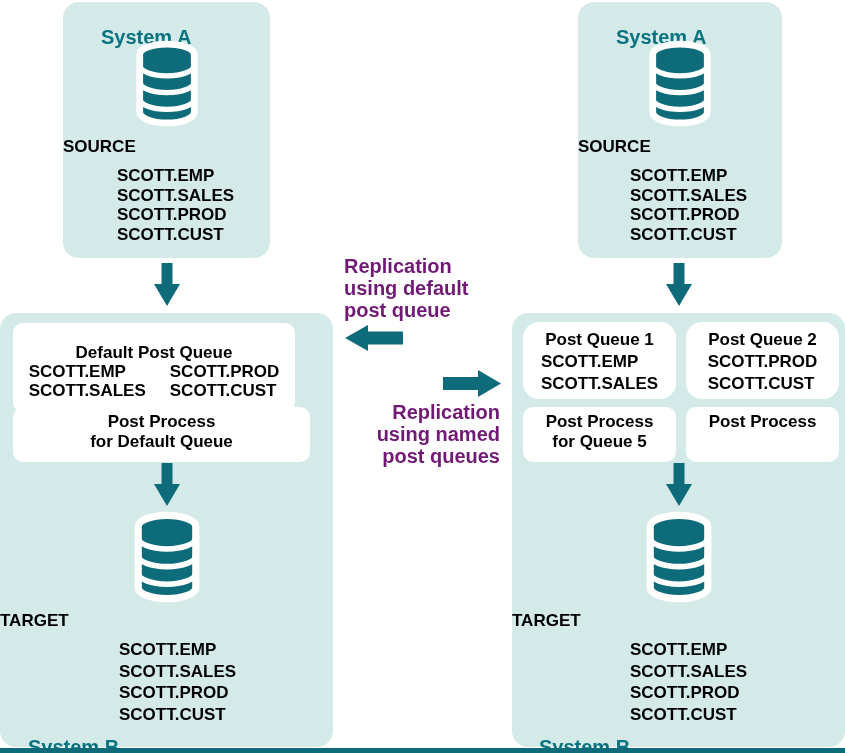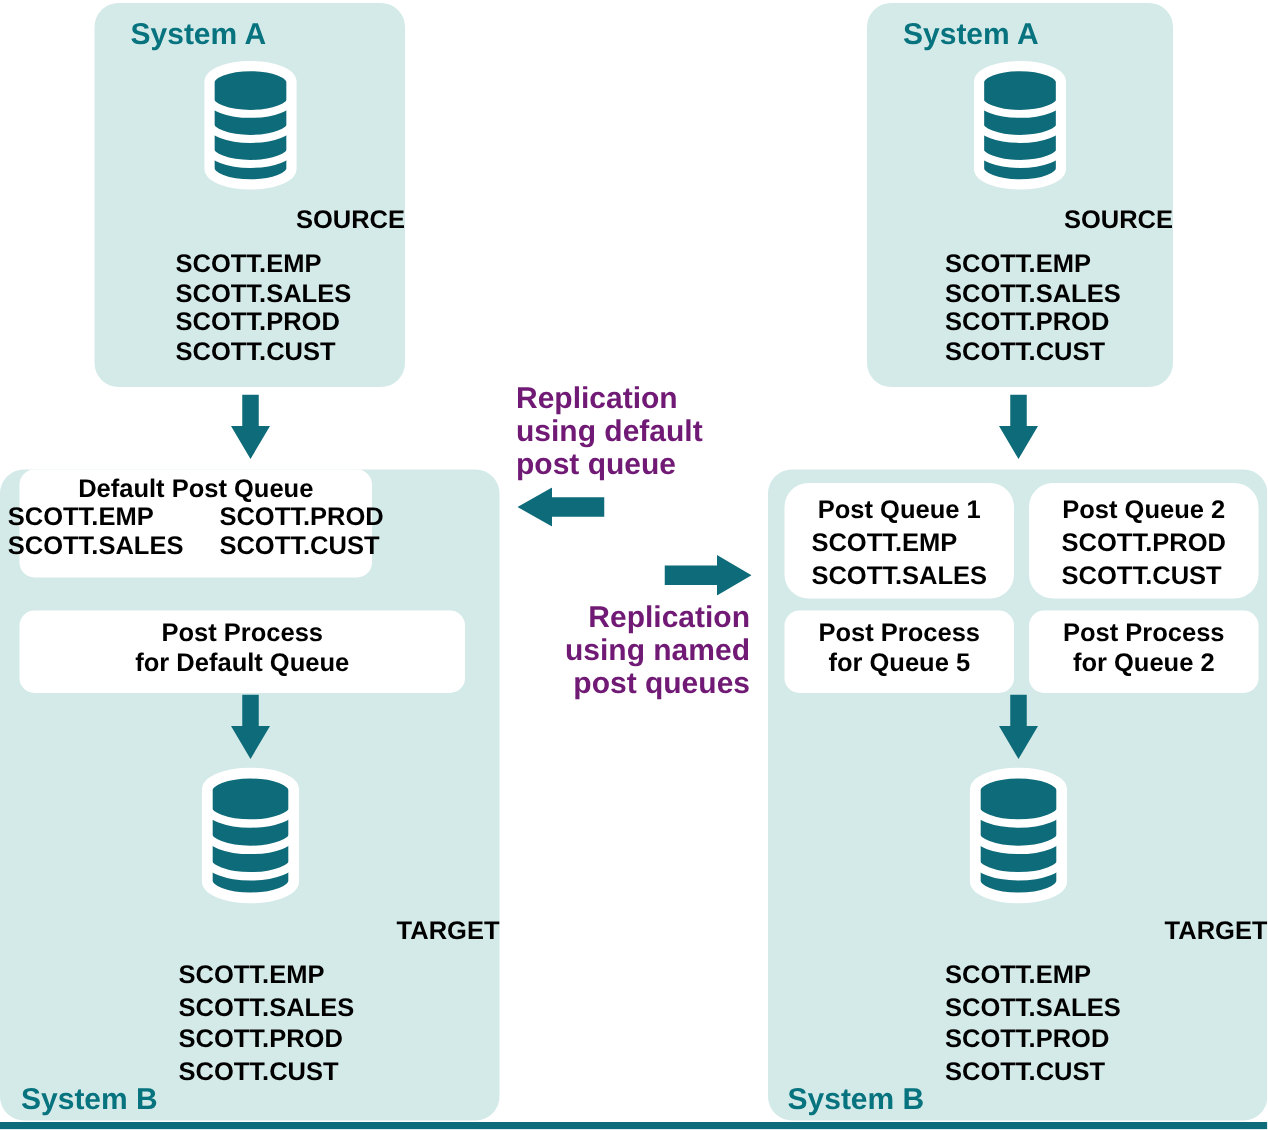--- a/index.html
+++ b/index.html
@@ -1,26 +1,26 @@
 <!DOCTYPE html>
 <html><head>
 <meta charset="utf-8">
 <style>
   html,body{margin:0;padding:0;background:#fff;}
   .canvas{
     position:relative;width:845px;height:753px;background:#ffffff;
     font-family:"Liberation Sans",sans-serif;font-weight:bold;overflow:hidden;
   }
   .panel{position:absolute;background:#d4eae8;border-radius:16px;}
-  .sys-title{position:absolute;margin:2px;font-size:20px;line-height:22px;color:#07737f;}
+  .sys-title{position:absolute;margin:16px;font-size:20px;line-height:22px;color:#07737f;}
   .db-wrap{position:absolute;left:50%;transform:translateX(-50%);}
   .db-svg{display:block;}
   .db-shape{fill:#0e6b79;stroke:#ffffff;stroke-width:9;stroke-linejoin:round;}
   .db-sep{fill:none;stroke:#ffffff;stroke-width:7;}
-  .db-label{position:absolute;left:0;width:100%;text-align:right;font-size:17px;line-height:18px;color:#000;}
+  .db-label{position:absolute;left:0;width:100%;text-align:left;font-size:17px;line-height:18px;color:#000;}
   .tables{position:absolute;font-size:17px;line-height:19.5px;color:#000;text-align:left;}
   .tables.big{line-height:21.5px;}
   .whitebox{position:absolute;background:#ffffff;border-radius:10px;color:#000;text-align:center;}
   .wb-title{font-size:17px;line-height:19px;}
   .qgrid{display:flex;justify-content:center;gap:24px;font-size:17px;line-height:19px;}
   .qgrid .col{text-align:left;}
   .wb-lines{font-size:17px;line-height:20px;}
   .qbox{padding-top:7px;font-size:17px;line-height:22px;border-radius:16px;}
   .qlist{display:inline-block;text-align:left;}
   .arrow{fill:#0e6b79;}
@@ -51,21 +51,21 @@
       <div>SCOTT.PROD</div>
       <div>SCOTT.CUST</div>
     </div>
   </section>
 
   <svg class="gap-arrow arrow" style="left:154px;top:263px;" width="26" height="43" viewBox="0 0 26 43">
     <polygon points="7.5,0 18.5,0 18.5,21 26,21 13,43 0,21 7.5,21"></polygon>
   </svg>
 
   <section class="panel" style="left:0px;top:313px;width:333px;height:434px;">
-    <div class="whitebox" style="left:13px;top:0;width:235px;height:69px;padding-top:3px;">
+    <div class="whitebox" style="left:13px;top:10px;width:282px;height:69px;padding-top:20px;">
       <div class="wb-title">Default Post Queue</div>
       <div class="qgrid">
         <div class="col">
           <div>SCOTT.EMP</div>
           <div>SCOTT.SALES</div>
         </div>
         <div class="col">
           <div>SCOTT.PROD</div>
           <div>SCOTT.CUST</div>
         </div>
@@ -159,21 +159,20 @@
       </div>
     </div>
 
     <div class="whitebox wb-lines" style="left:11px;top:94px;width:153px;height:50px;padding-top:5px;">
       <div>Post Process</div>
       <div>for Queue 5</div>
     </div>
 
     <div class="whitebox wb-lines" style="left:174px;top:94px;width:153px;height:50px;padding-top:5px;">
       <div>Post Process</div>
-      <div>for Queue 2</div>
     </div>
 
     <svg class="arrow-down-inpanel arrow" width="26" height="43" viewBox="0 0 26 43">
       <polygon points="7.5,0 18.5,0 18.5,21 26,21 13,43 0,21 7.5,21"></polygon>
     </svg>
 
     <div class="db-wrap" style="top:196px;width:80px;">
       <svg class="db-svg" viewBox="0 0 100 120" width="80" height="96">
         <path class="db-shape" d="M14,22 A36,14 0 0 1 86,22 L86,98 A36,14 0 0 1 14,98 Z"></path>
         <path class="db-sep" d="M14,36 A36,14 0 0 0 86,36"></path>

